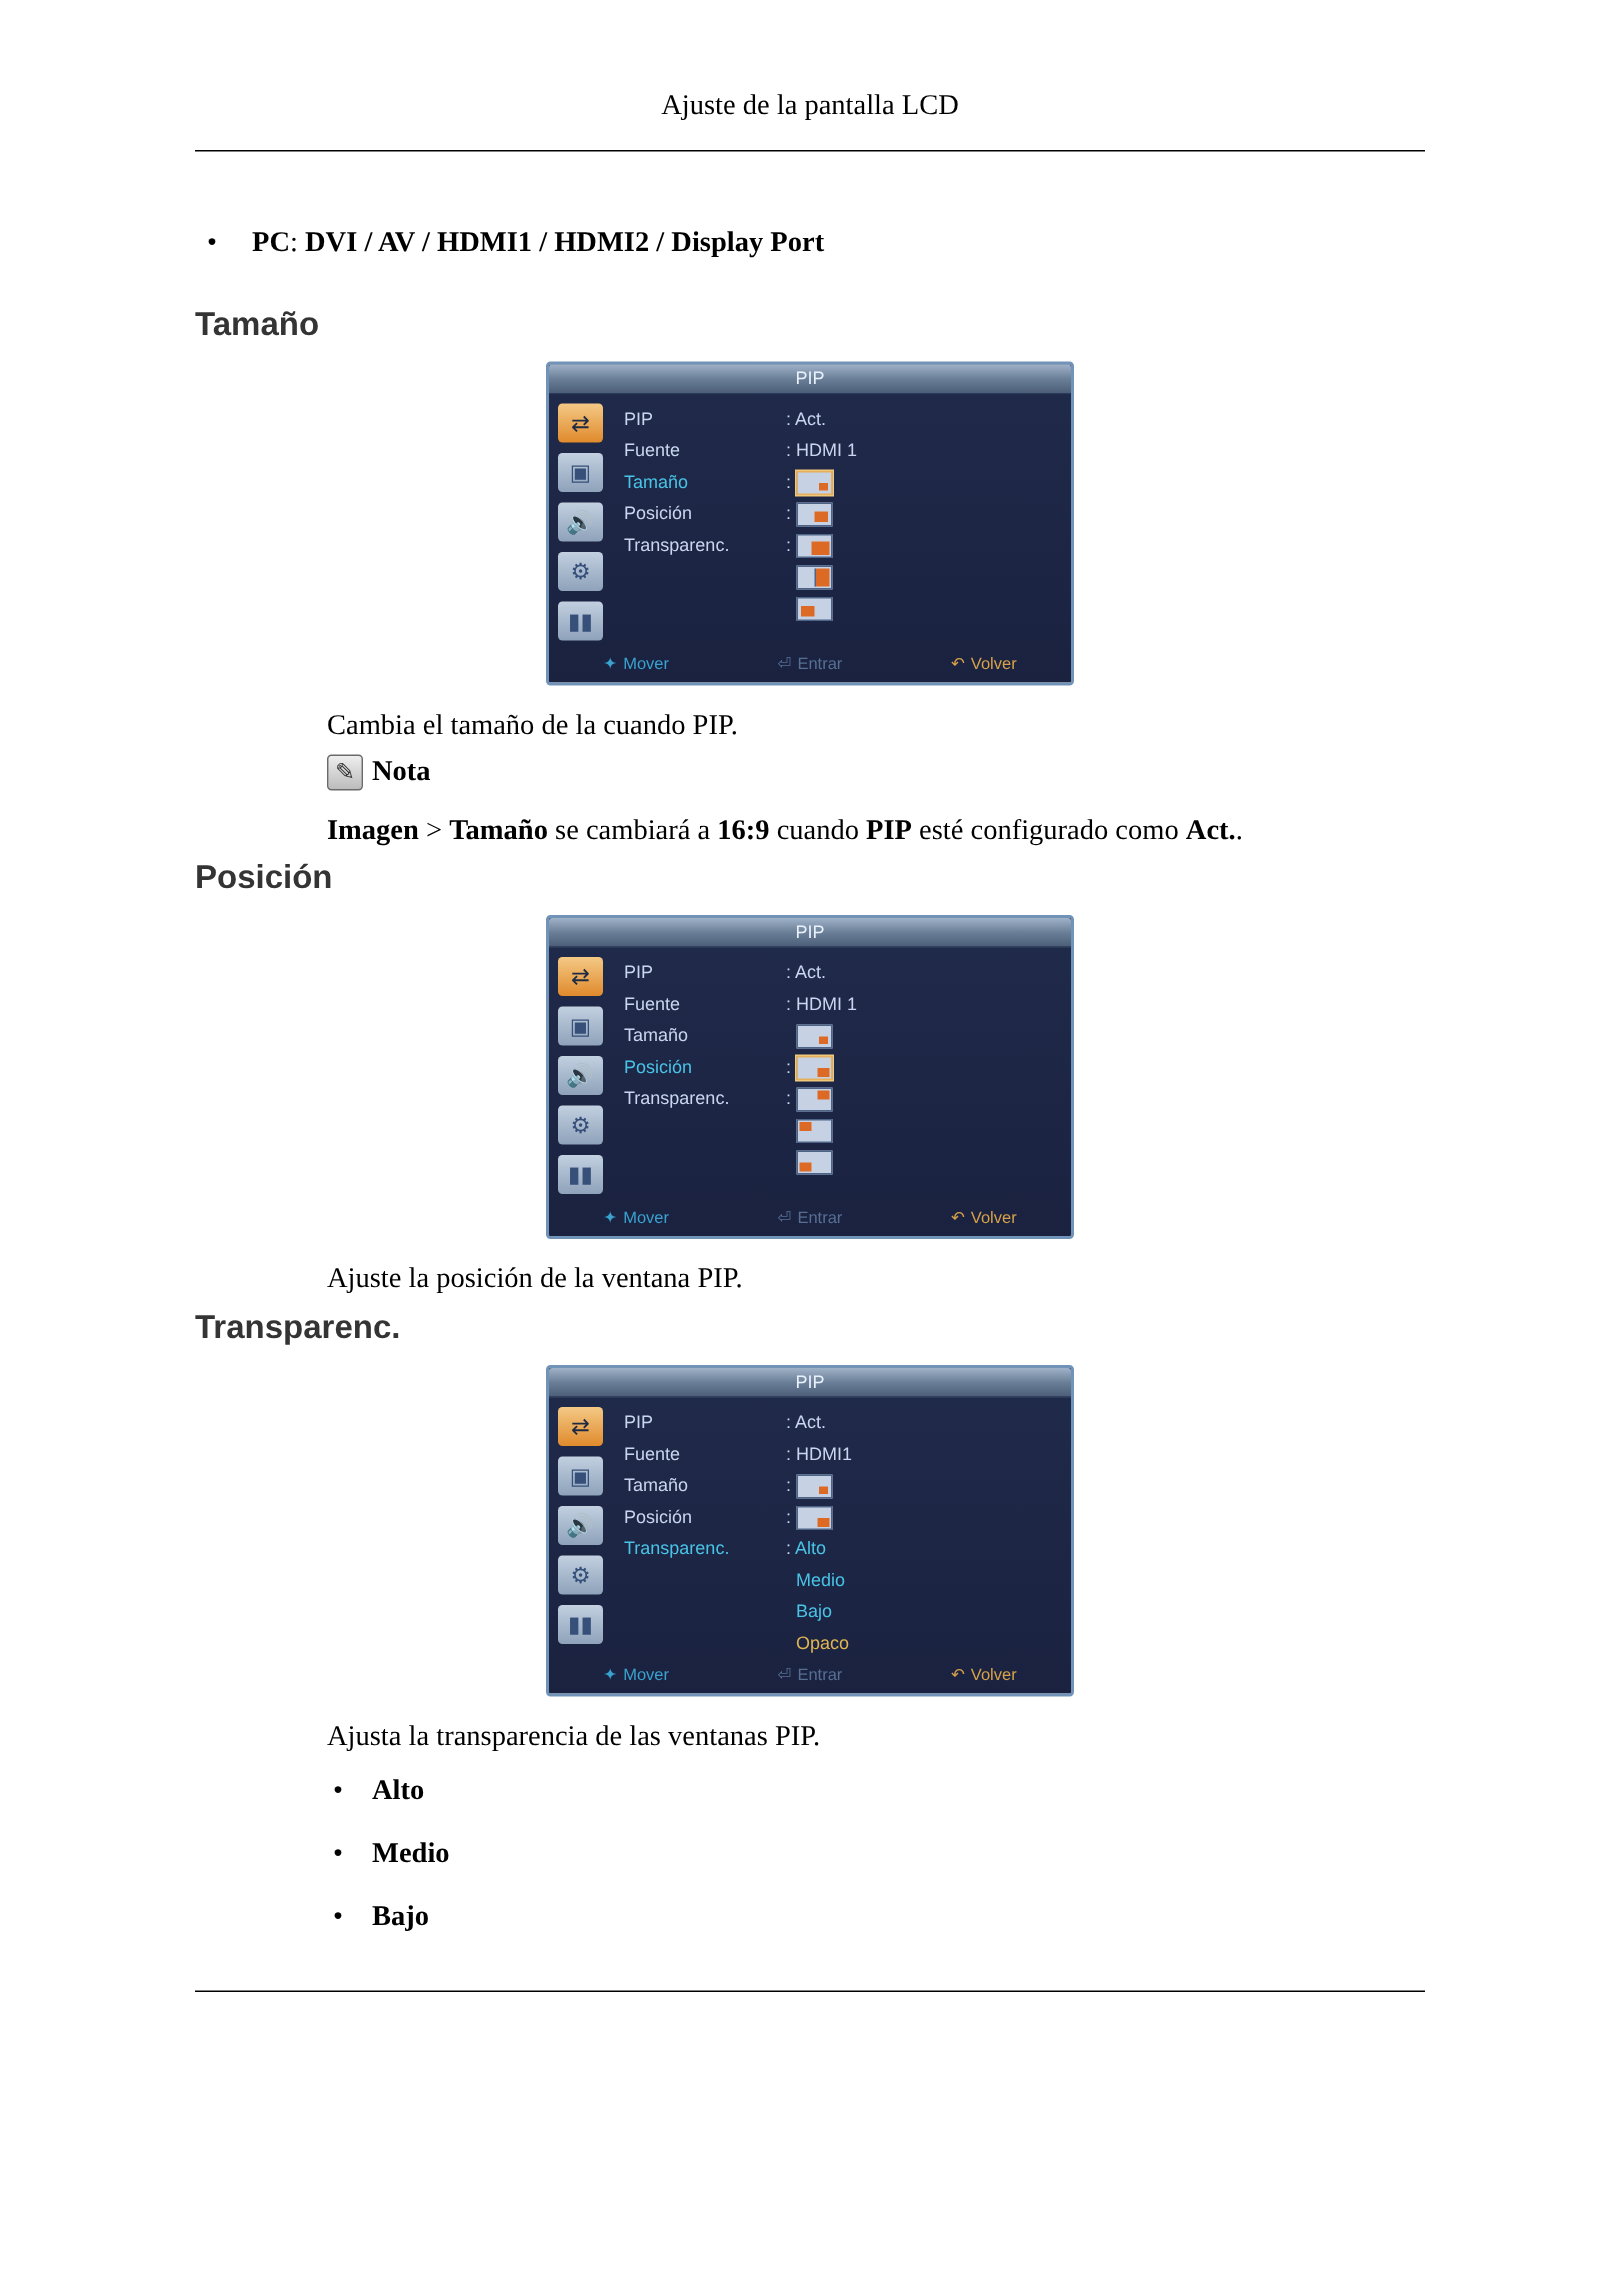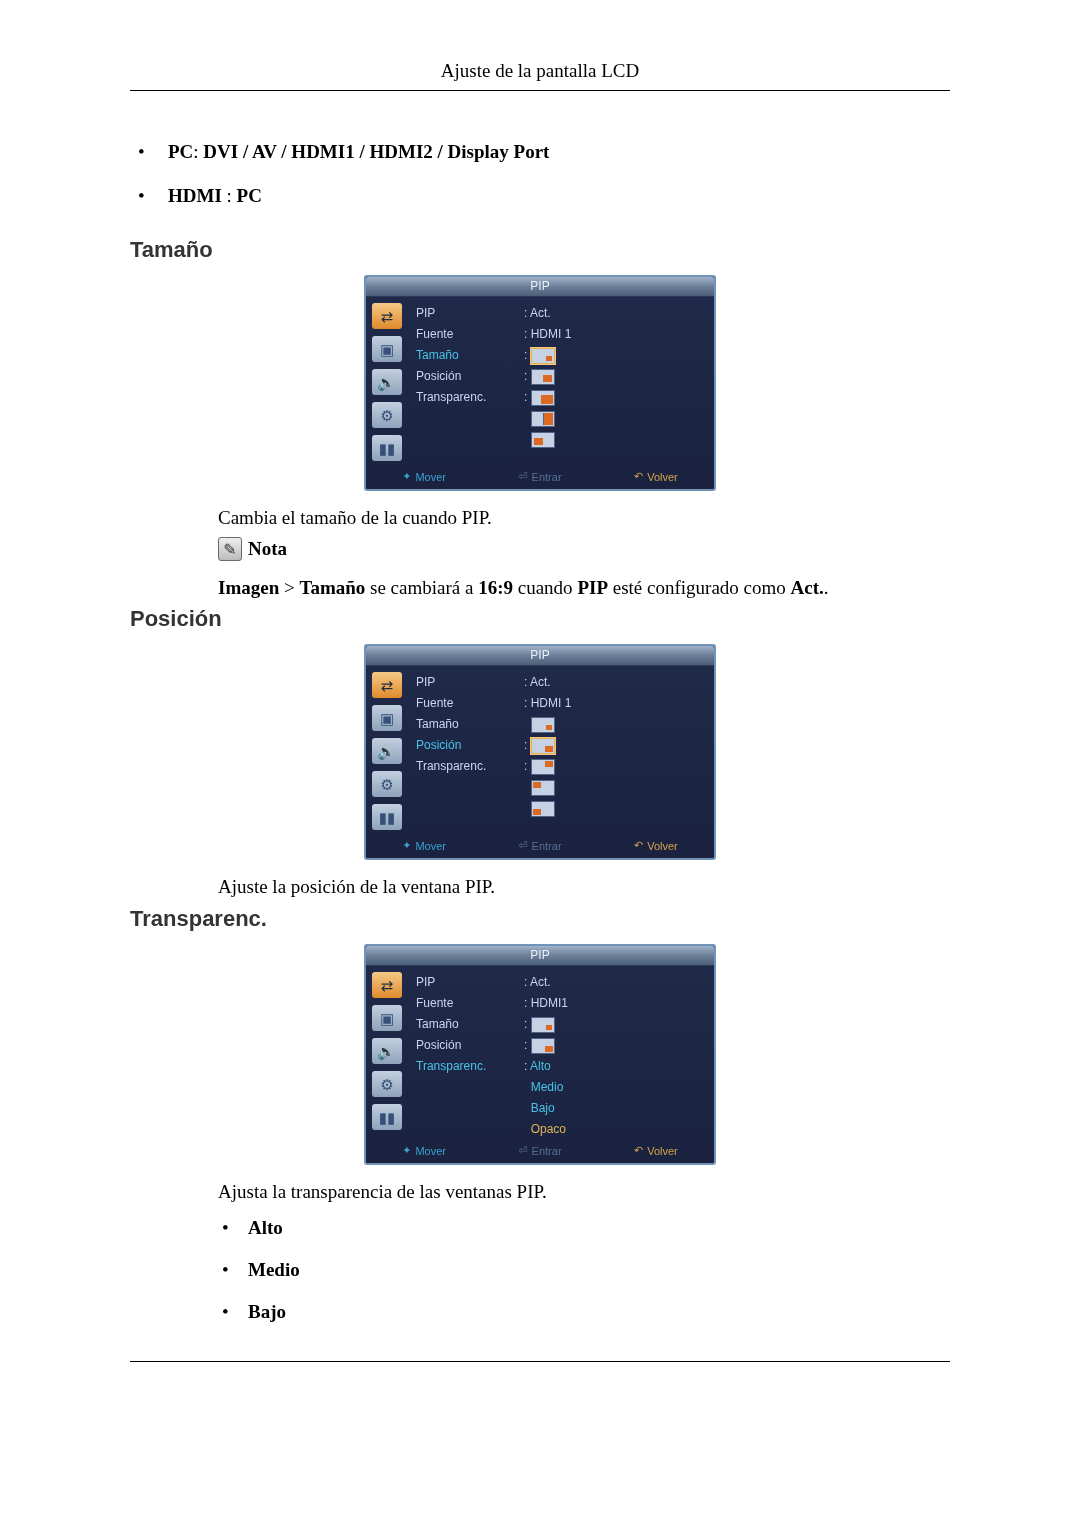--- a/index.html
+++ b/index.html
@@ -8,21 +8,21 @@
     background: #fff;
     color: #000;
     width: 1080px;
     margin: 0 auto;
     padding: 60px 130px 80px 130px;
     font-size: 19px;
   }
   .page-header {
     text-align: center;
     border-bottom: 1px solid #000;
-    padding-bottom: 8px;
+    padding-bottom: 18px;
     margin-bottom: 50px;
   }
   ul.top-list {
     list-style: none;
     margin-left: 38px;
     margin-bottom: 30px;
   }
   ul.top-list li {
     margin-bottom: 22px;
     font-weight: bold;
@@ -185,21 +185,20 @@
 </style>
 </head>
 <body>
 
 <div class="page-header">
   <span>Ajuste de la pantalla LCD</span>
 </div>
 
 <ul class="top-list">
   <li><span>PC</span><span class="thin">: </span><span>DVI / AV / HDMI1 / HDMI2 / Display Port</span></li>
-  <li><span>HDMI</span><span class="thin"> : </span><span>PC</span></li>
 </ul>
 
 <h2 class="section">Tamaño</h2>
 <div class="osd-wrap">
   <div class="osd">
     <div class="osd-titlebar">
         <span class="osd-titlehi">PIP</span>
       </div>
     <div class="osd-body">
       <div class="osd-side">

